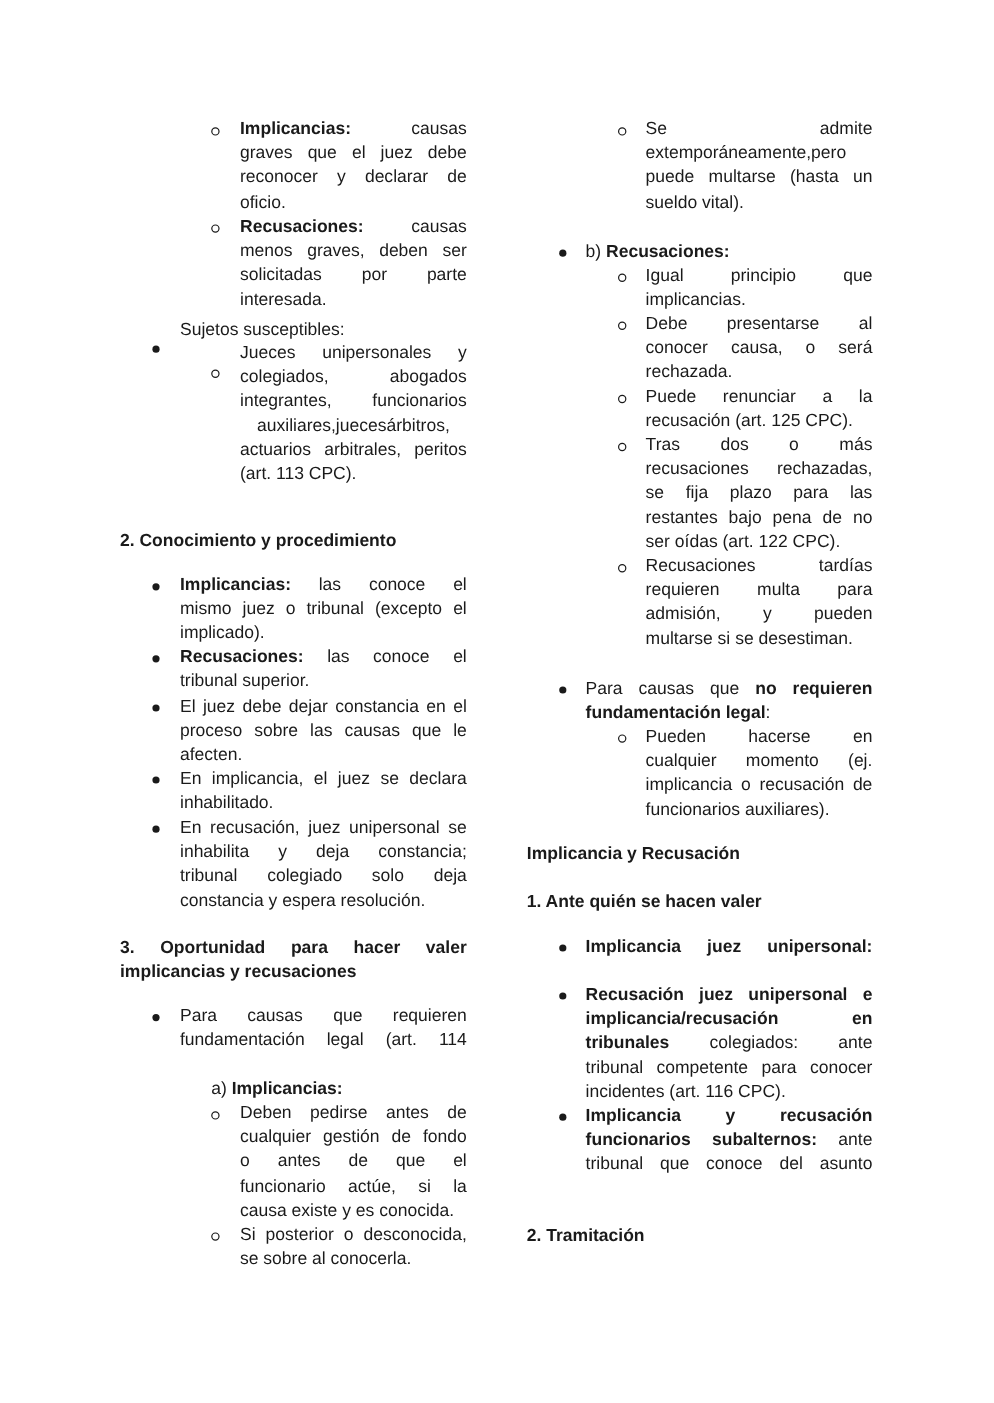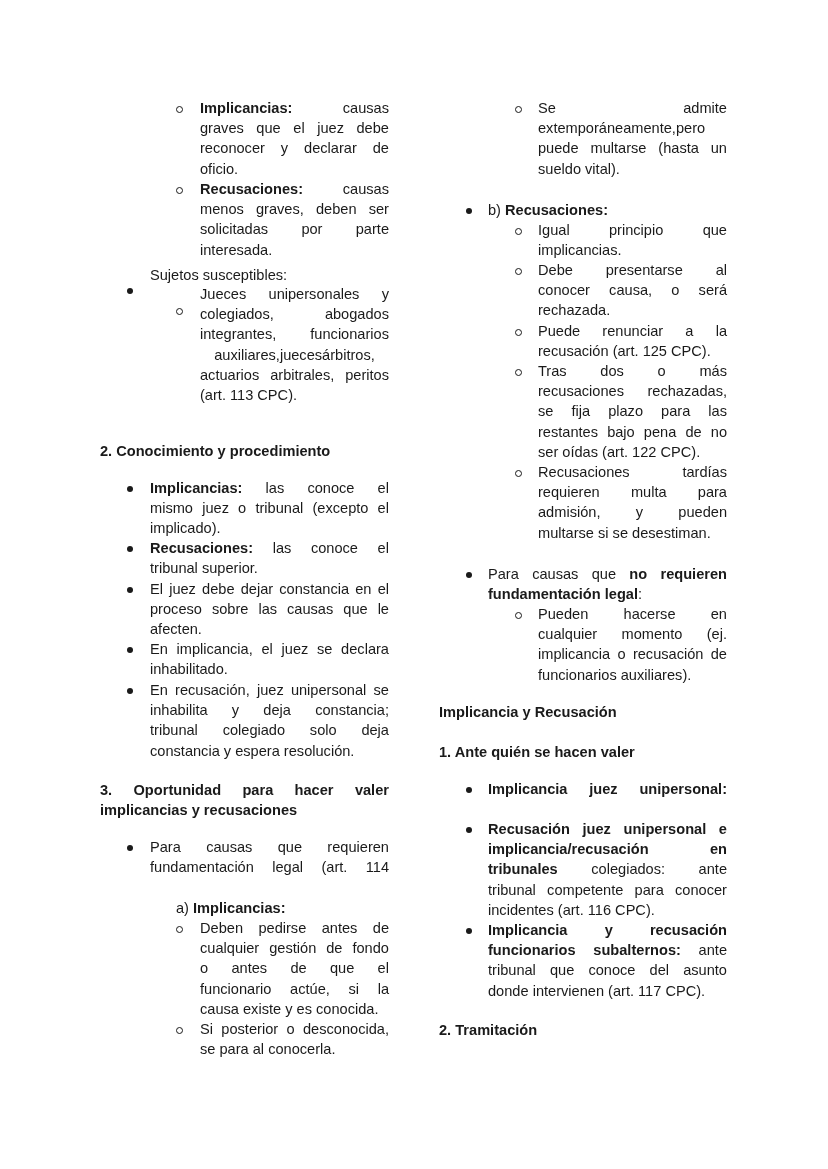--- a/index.html
+++ b/index.html
@@ -254,21 +254,21 @@
       <span class="line last">causa existe y es conocida.</span>
     </div>
     <span class="bullet circle" style="left:76px; top:1020px;"></span>
     <div class="blk" style="left:100px; top:1019px; width:189px;">
       <span class="line" style="display: flex; justify-content: space-between;">
           <span>Si</span>
           <span>posterior</span>
           <span>o</span>
           <span>desconocida,</span>
         </span>
-      <span class="line last">se para al conocerla.</span>
+      <span class="line last">se sobre al conocerla.</span>
     </div>
   </div>
 
   <div class="col col-right">
 
     <span class="bullet circle" style="left:76px; top:99px;"></span>
     <div class="blk" style="left:99px; top:98px; width:189px;">
       <span class="line" style="display: flex; justify-content: space-between;">
           <span>Se</span>
           <span>admite</span>
@@ -459,20 +459,19 @@
           <span style="font-weight: bold;">subalternos:</span>
           <span>ante</span>
         </span>
       <span class="line" style="display: flex; justify-content: space-between;">
           <span>tribunal</span>
           <span>que</span>
           <span>conoce</span>
           <span>del</span>
           <span>asunto</span>
         </span>
-      <span class="line last">donde intervienen (art. 117 CPC).</span>
     </div>
 
     <div class="blk heading" style="left:0; top:1020px; width:288px;">
       <span class="line last">2. Tramitación</span>
     </div>
   </div>
 </div>
 
 </body></html>

